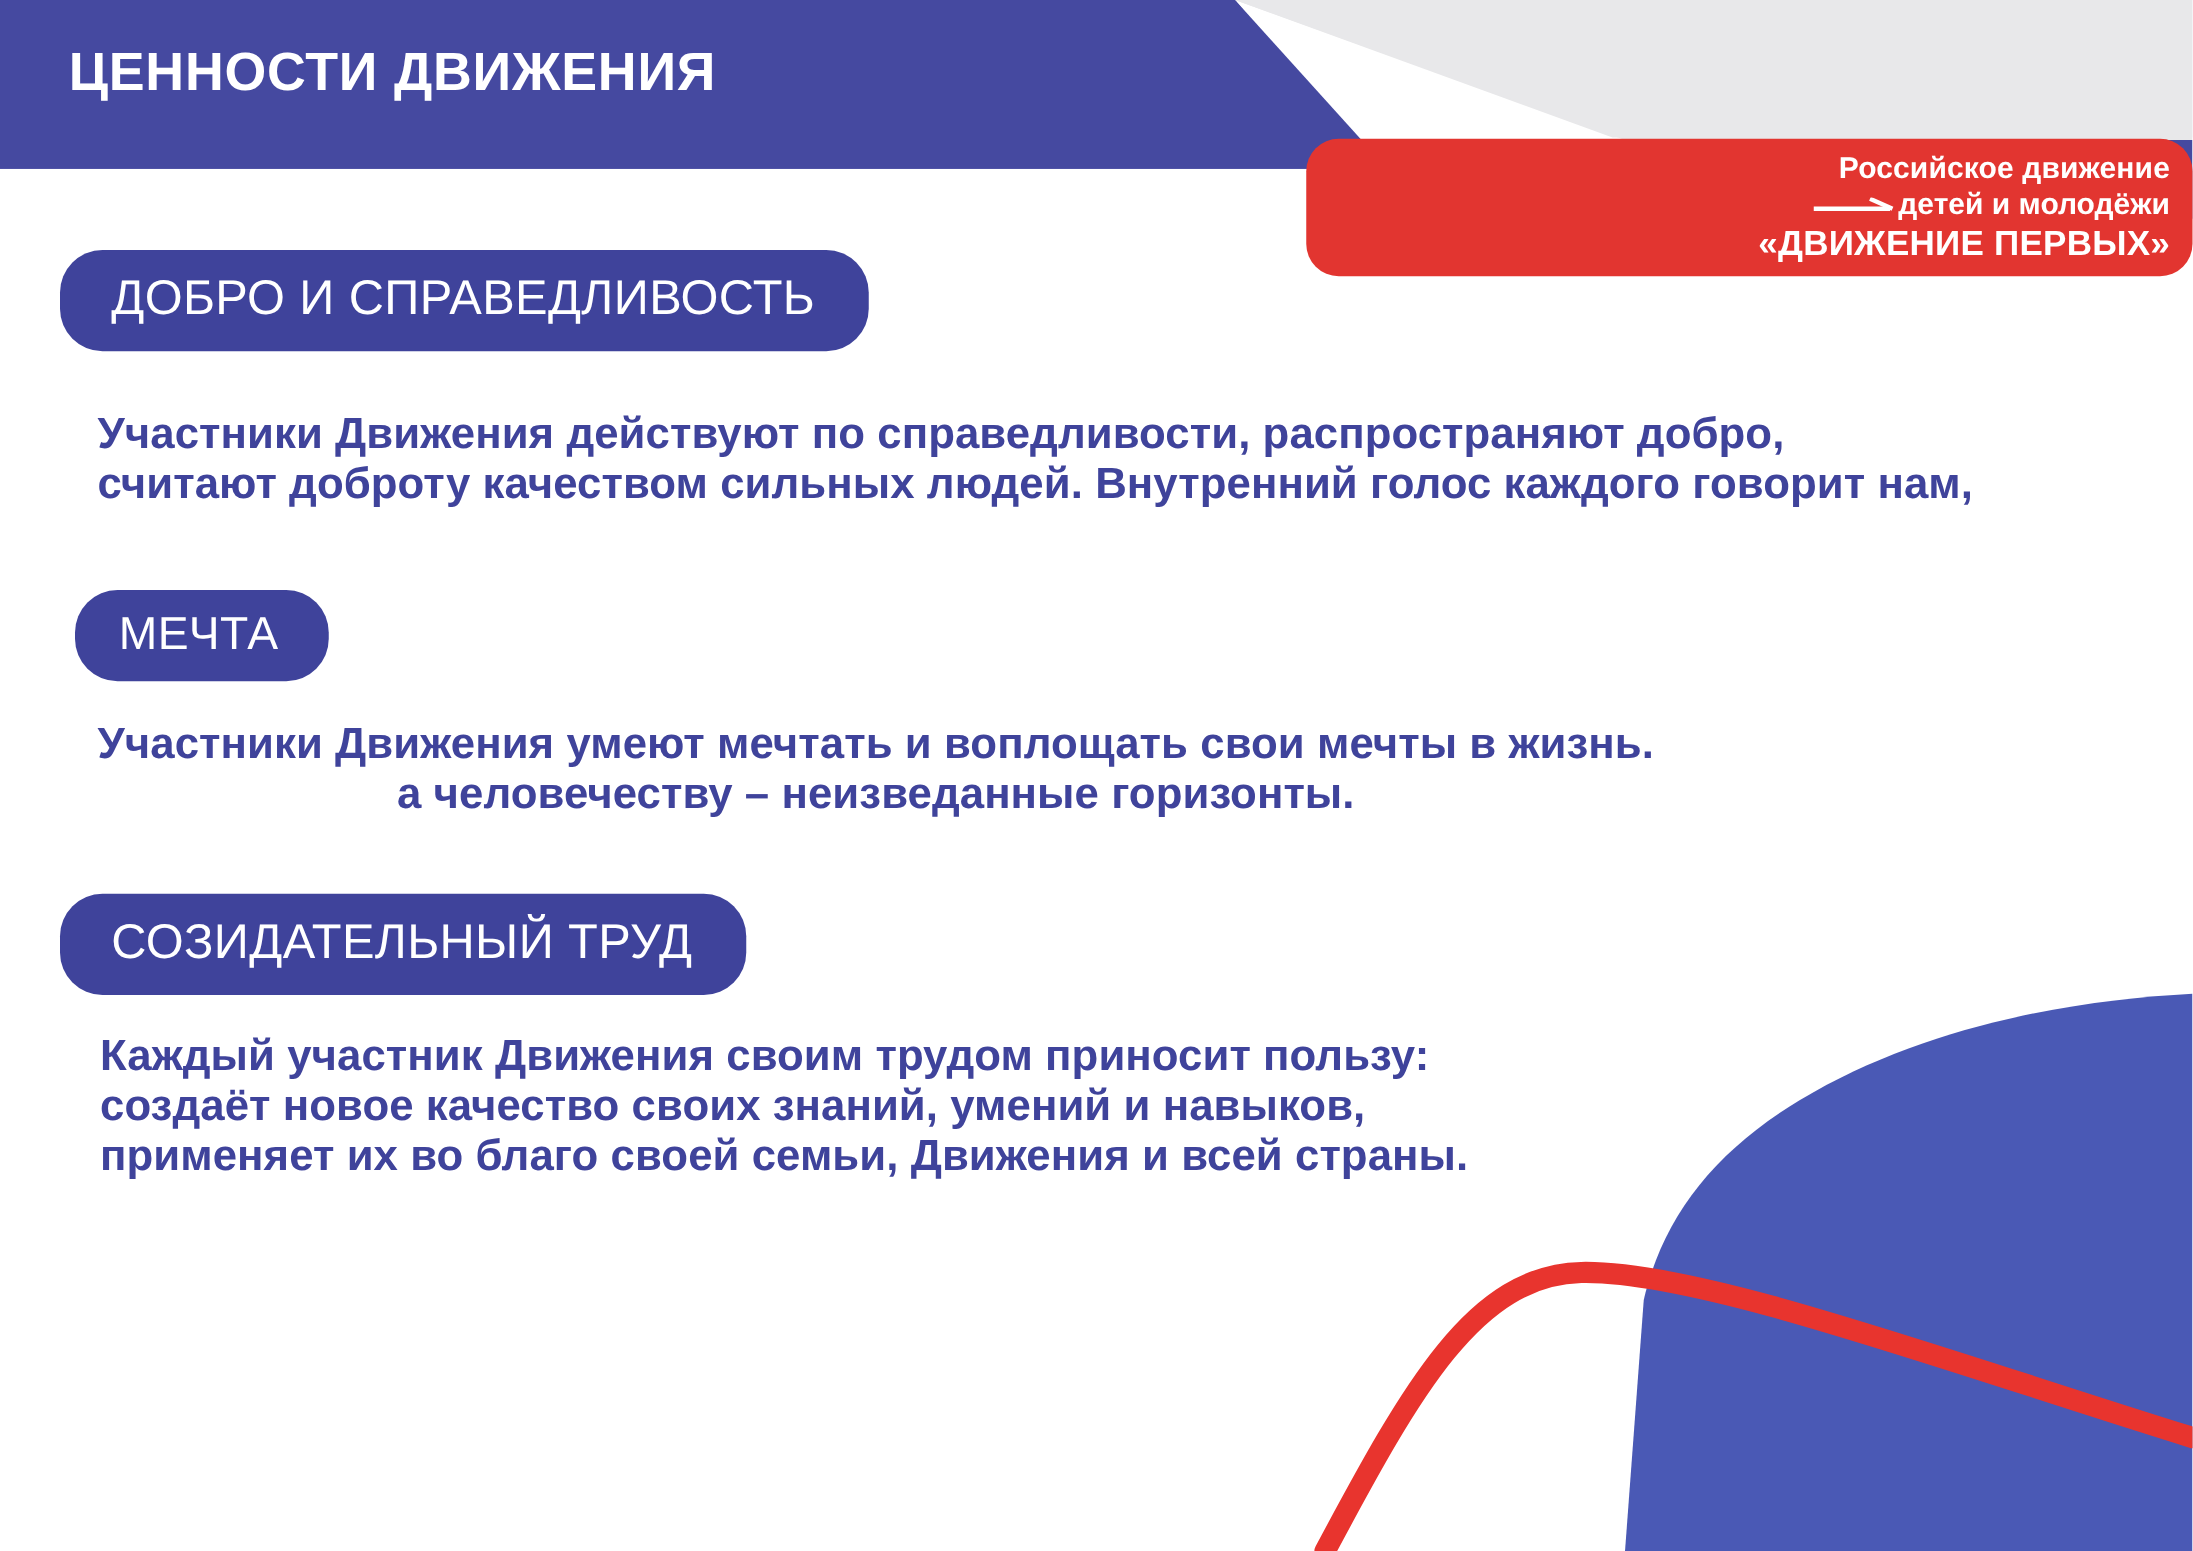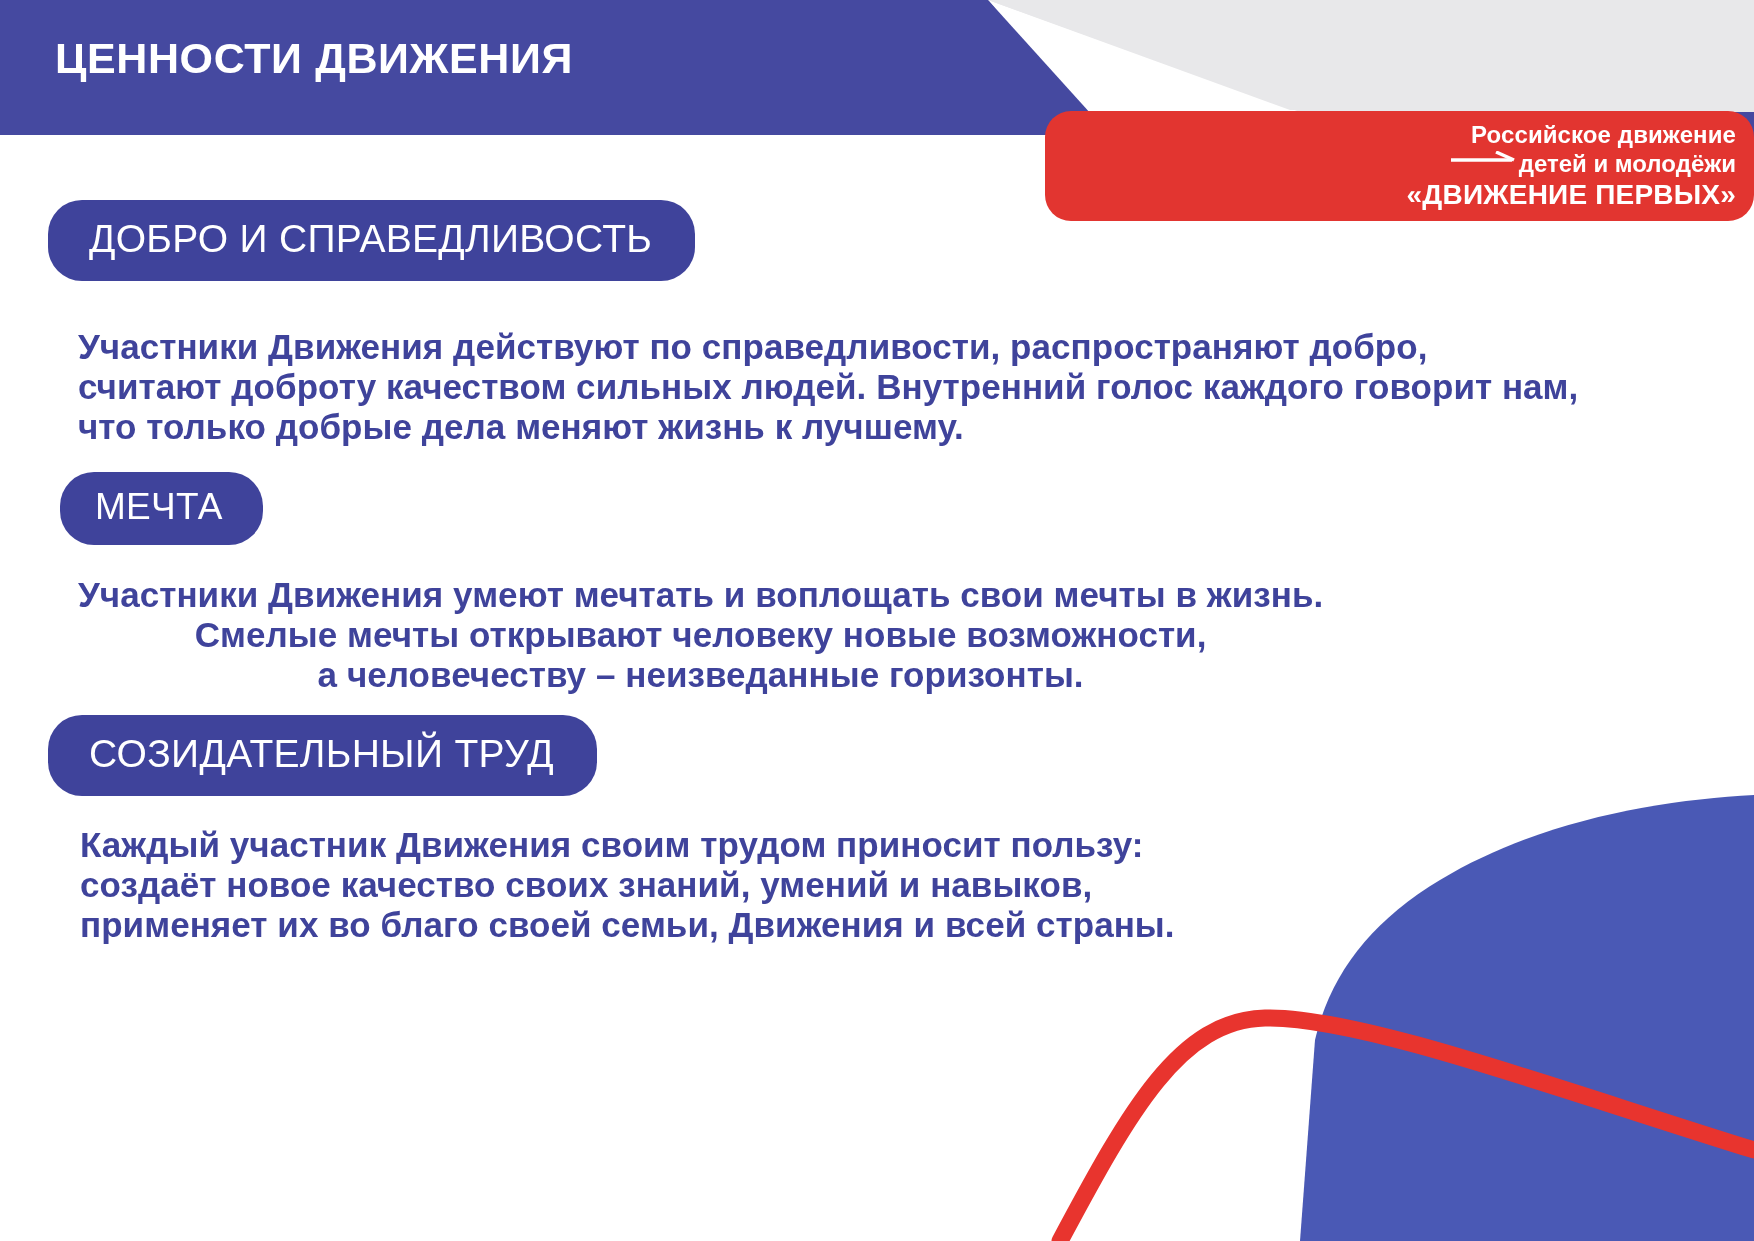--- a/index.html
+++ b/index.html
@@ -52,21 +52,21 @@
     color:#ffffff;
     font-size:24px;
     font-weight:bold;
     line-height:1.16;
     letter-spacing:0.1px;
     white-space:nowrap;
     text-align:right;
   }
   .brand-row2{
     display:flex;
-    align-items:flex-start;
+    align-items:center;
     gap:3px;
     margin-top:1px;
   }
   .brand-arrow{
     display:block;
     width:66px; height:14px;
     position:relative;
     top:1px;
   }
   .brand-line2{
@@ -174,29 +174,27 @@
 </div>
 
 <div class="content">
 
   <div class="section sec1">
     <span class="pill pill-1">ДОБРО И СПРАВЕДЛИВОСТЬ</span>
   </div>
   <div class="section sec1-para">
     <div class="para para-1">Участники Движения действуют по справедливости, распространяют добро,</div>
     <div class="para para-1">считают доброту качеством сильных людей. Внутренний голос каждого говорит нам,</div>
-    <div class="para para-1">что только добрые дела меняют жизнь к лучшему.</div>
   </div>
 
   <div class="section sec2">
     <span class="pill pill-2">МЕЧТА</span>
   </div>
   <div class="section sec2-para">
     <div class="para para-2">Участники Движения умеют мечтать и воплощать свои мечты в жизнь.</div>
-    <div class="para para-2">Смелые мечты открывают человеку новые возможности,</div>
     <div class="para para-2">а человечеству – неизведанные горизонты.</div>
   </div>
 
   <div class="section sec3">
     <span class="pill pill-3">СОЗИДАТЕЛЬНЫЙ ТРУД</span>
   </div>
   <div class="section sec3-para">
     <div class="para para-3">Каждый участник Движения своим трудом приносит пользу:</div>
     <div class="para para-3">создаёт новое качество своих знаний, умений и навыков,</div>
     <div class="para para-3">применяет их во благо своей семьи, Движения и всей страны.</div>

